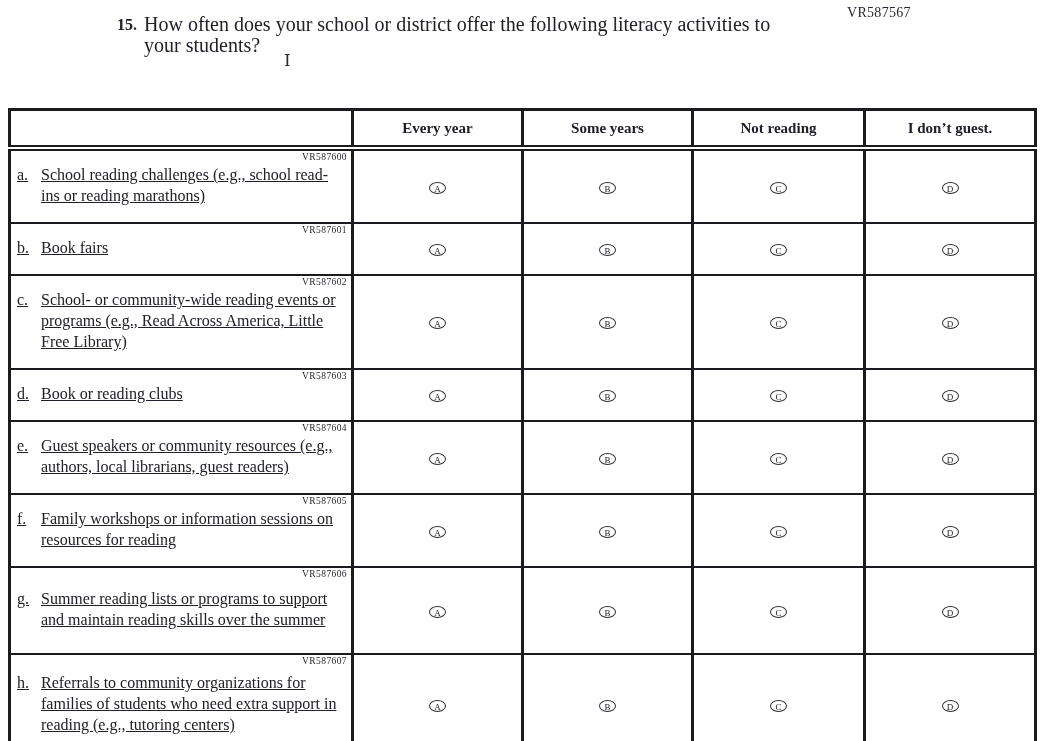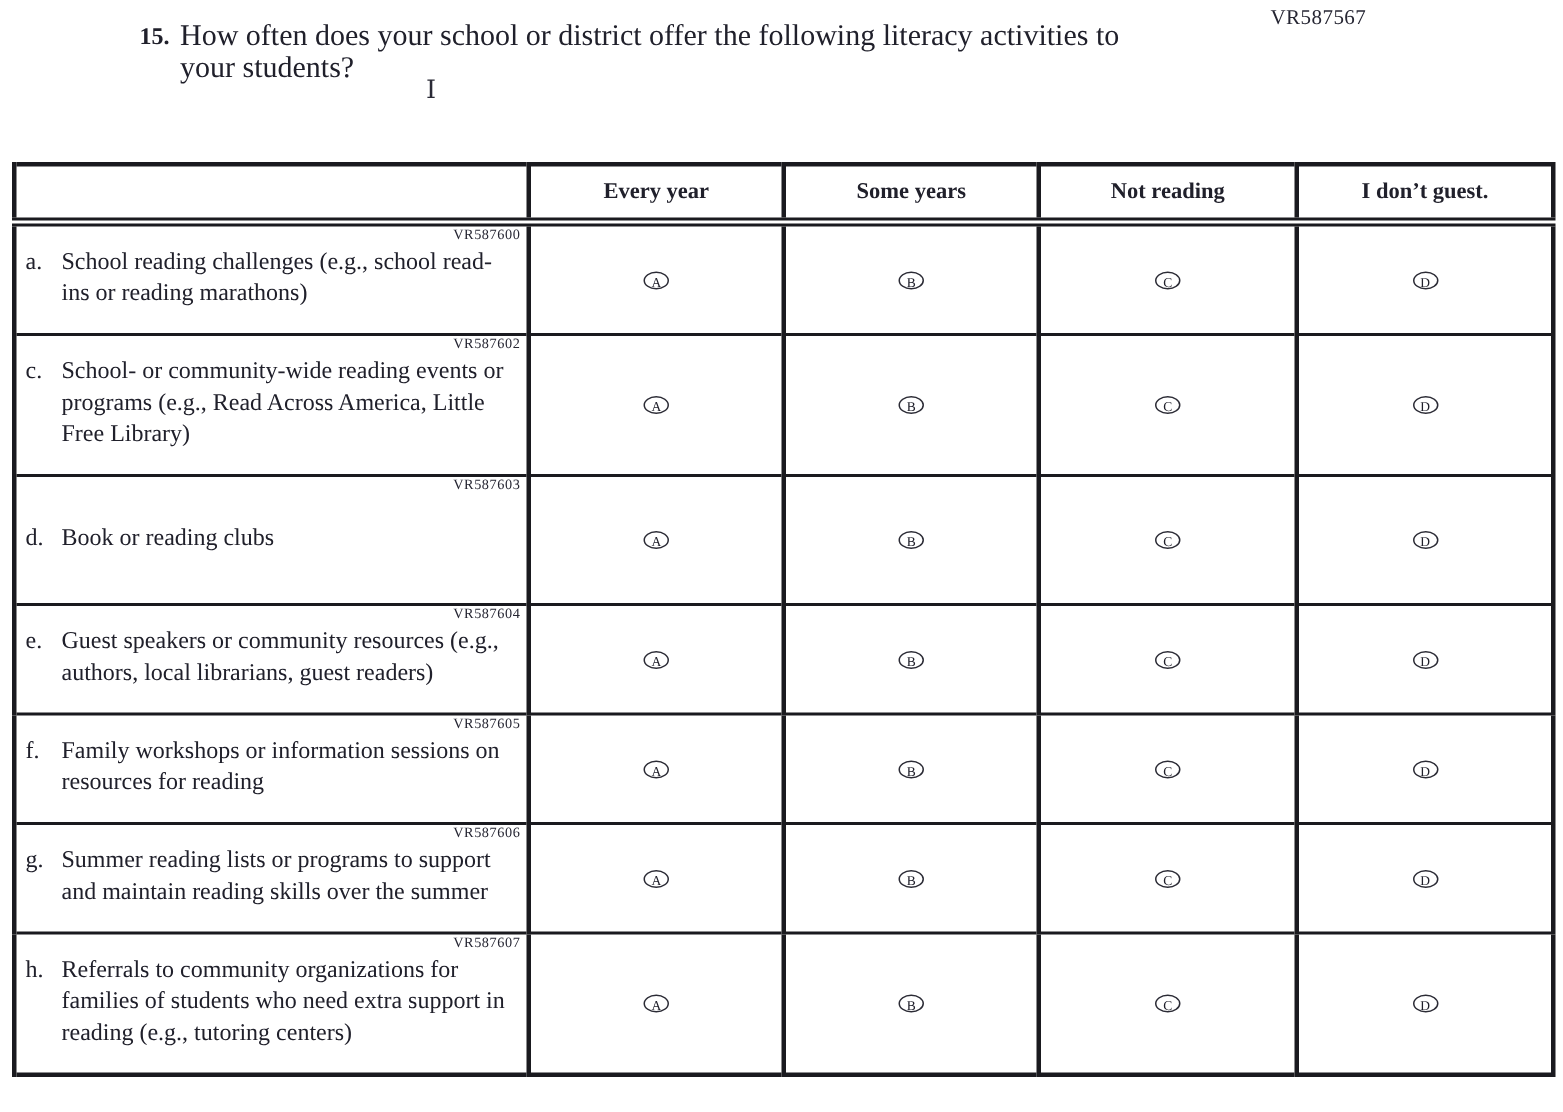--- a/index.html
+++ b/index.html
@@ -30,20 +30,21 @@
   
   .question-block {
     position: absolute;
     top: 14px;
     left: 93px;
     width: 700px;
   }
   .q-line {
     display: flex;
     align-items: flex-start;
+    margin-left: 24px;
   }
   .q-num {
     font-weight: bold;
     font-size: 16px;
     width: 27px;
     flex-shrink: 0;
     line-height: 21px;
   }
   .q-text {
     font-size: 20px;
@@ -109,20 +110,21 @@
   tbody tr:nth-child(4) { height: 46px; margin-left: 36px; }
   tbody tr:nth-child(5) { height: 60px; }
   tbody tr:nth-child(6) { height: 66px; }
   tbody tr:nth-child(7) { height: 87px; }
   tbody tr:nth-child(8) { height: 102px; }
 
   td.label-cell {
     position: relative;
     vertical-align: middle;
     padding: 13px 8px 16px 6px;
+    text-decoration: underline;
   }
   .vr-code {
     position: absolute;
     top: 1px;
     right: 4px;
     font-size: 9.5px;
     letter-spacing: 0.4px;
     color: #262633;
   }
   .row-label {
@@ -199,20 +201,33 @@
               <span class="row-text">School reading challenges (e.g., school read-ins or reading marathons)</span>
             </div>
           </td>
           <td class="option-cell"><span class="bubble">A</span></td>
           <td class="option-cell"><span class="bubble">B</span></td>
           <td class="option-cell"><span class="bubble">C</span></td>
           <td class="option-cell"><span class="bubble">D</span></td>
         </tr>
         <tr>
           <td class="label-cell">
+            <div class="vr-code">VR587601</div>
+            <div class="row-label">
+              <span class="row-letter">b.</span>
+              <span class="row-text">Book fairs</span>
+            </div>
+          </td>
+          <td class="option-cell"><span class="bubble">A</span></td>
+          <td class="option-cell"><span class="bubble">B</span></td>
+          <td class="option-cell"><span class="bubble">C</span></td>
+          <td class="option-cell"><span class="bubble">D</span></td>
+        </tr>
+        <tr>
+          <td class="label-cell">
             <div class="vr-code">VR587602</div>
             <div class="row-label">
               <span class="row-letter">c.</span>
               <span class="row-text">School- or community-wide reading events or programs (e.g., Read Across America, Little Free Library)</span>
             </div>
           </td>
           <td class="option-cell"><span class="bubble">A</span></td>
           <td class="option-cell"><span class="bubble">B</span></td>
           <td class="option-cell"><span class="bubble">C</span></td>
           <td class="option-cell"><span class="bubble">D</span></td>

